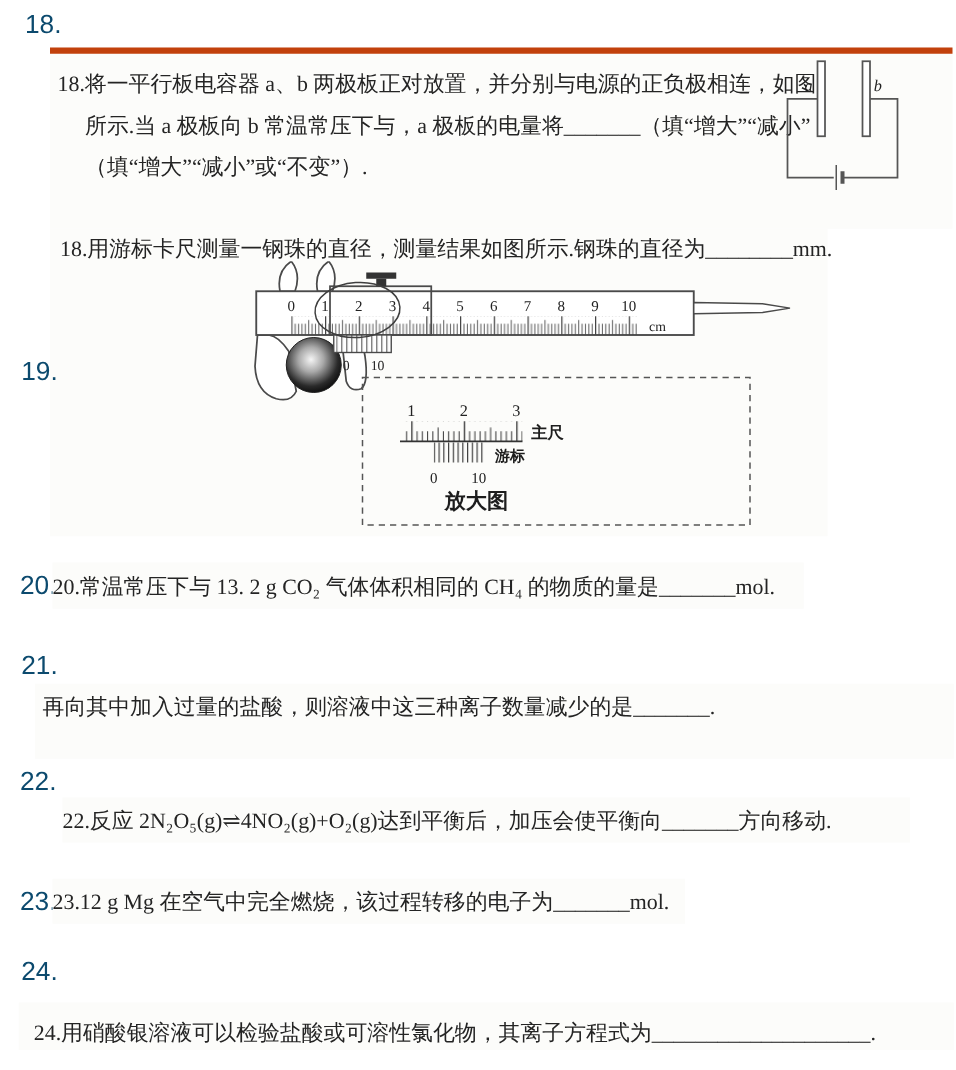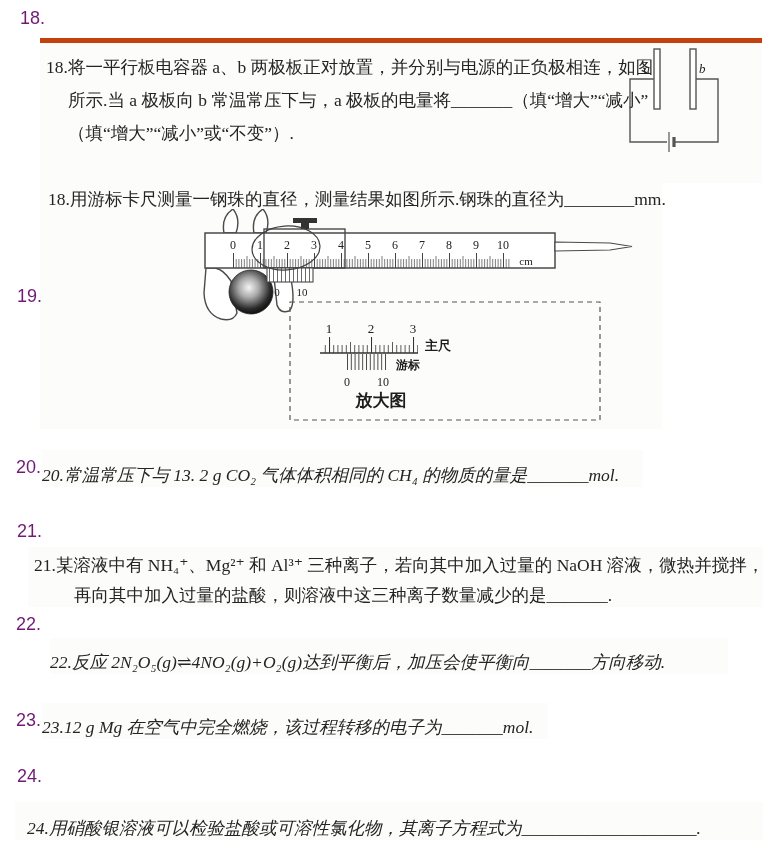--- a/index.html
+++ b/index.html
@@ -4,38 +4,38 @@
 <style>
   html,body{margin:0;padding:0;}
   body{
     width:765px;height:856px;position:relative;background:#ffffff;
     font-family:"Liberation Serif","DejaVu Serif","DejaVu Sans",serif;
     overflow:hidden;
   }
   .qlabel{
     position:absolute;
     font-family:"Liberation Sans","DejaVu Sans",sans-serif;
-    font-size:18px;color:#701a75;
+    font-size:21px;color:#0c4a6e;
   }
   .scan{
     position:absolute;background:#fcfcfa;color:#242424;
     font-size:17.5px;
   }
   .qline{white-space:nowrap;}
   
   #q18{left:40px;top:38px;width:722px;height:140px;border-top:5px solid #c2410c;}
   #q18 .text{position:absolute;left:6px;top:8px;line-height:33px;}
   #q18 .qline + .qline{padding-left:22px;}
   #cap-svg{position:absolute;right:2px;top:3px;}
   
   #q19{left:40px;top:183px;width:622px;height:246px;}
   #q19 .text{position:absolute;left:8px;top:4px;}
   #caliper-svg{position:absolute;left:0;top:26px;}
   
-  .oneline{display:flex;align-items:flex-end;font-style:italic;}
+  .oneline{display:flex;align-items:center;}
   #q20{left:42px;top:450px;width:601px;height:37px;}
   #q21{left:28px;top:547px;width:735px;height:60px;}
   #q21 .qline{line-height:30px;}
   #q21 .qline:first-child{padding-left:6px;padding-top:3px;}
   #q21 .qline + .qline{padding-left:46px;}
   #q22{left:50px;top:638px;width:678px;height:36px;}
   #q23{left:42px;top:703px;width:506px;height:36px;}
   #q24{left:15px;top:802px;width:748px;height:38px;}
   #q24 .qline{padding-left:12px;margin-top:10px;}
   svg text{font-family:"Liberation Serif","DejaVu Serif","DejaVu Sans",serif;fill:#222;}
@@ -171,21 +171,20 @@
 
 <div id="lbl19" class="qlabel" style="left:17px;top:286px;">19.</div>
 
 <div id="lbl20" class="qlabel" style="left:16px;top:457px;">20.</div>
 <section id="q20" class="scan oneline">
   <div class="qline">20.常温常压下与 13. 2 g CO₂ 气体体积相同的 CH₄ 的物质的量是_______mol.</div>
 </section>
 
 <div id="lbl21" class="qlabel" style="left:17px;top:521px;">21.</div>
 <section id="q21" class="scan">
-  <div class="qline">21.某溶液中有 NH₄⁺、Mg²⁺ 和 Al³⁺ 三种离子，若向其中加入过量的 NaOH 溶液，微热并搅拌，</div>
   <div class="qline">再向其中加入过量的盐酸，则溶液中这三种离子数量减少的是_______.</div>
 </section>
 
 <div id="lbl22" class="qlabel" style="left:16px;top:614px;">22.</div>
 <section id="q22" class="scan oneline">
   <div class="qline">22.反应 2N₂O₅(g)⇌4NO₂(g)+O₂(g)达到平衡后，加压会使平衡向_______方向移动.</div>
 </section>
 
 <div id="lbl23" class="qlabel" style="left:16px;top:710px;">23.</div>
 <section id="q23" class="scan oneline">

